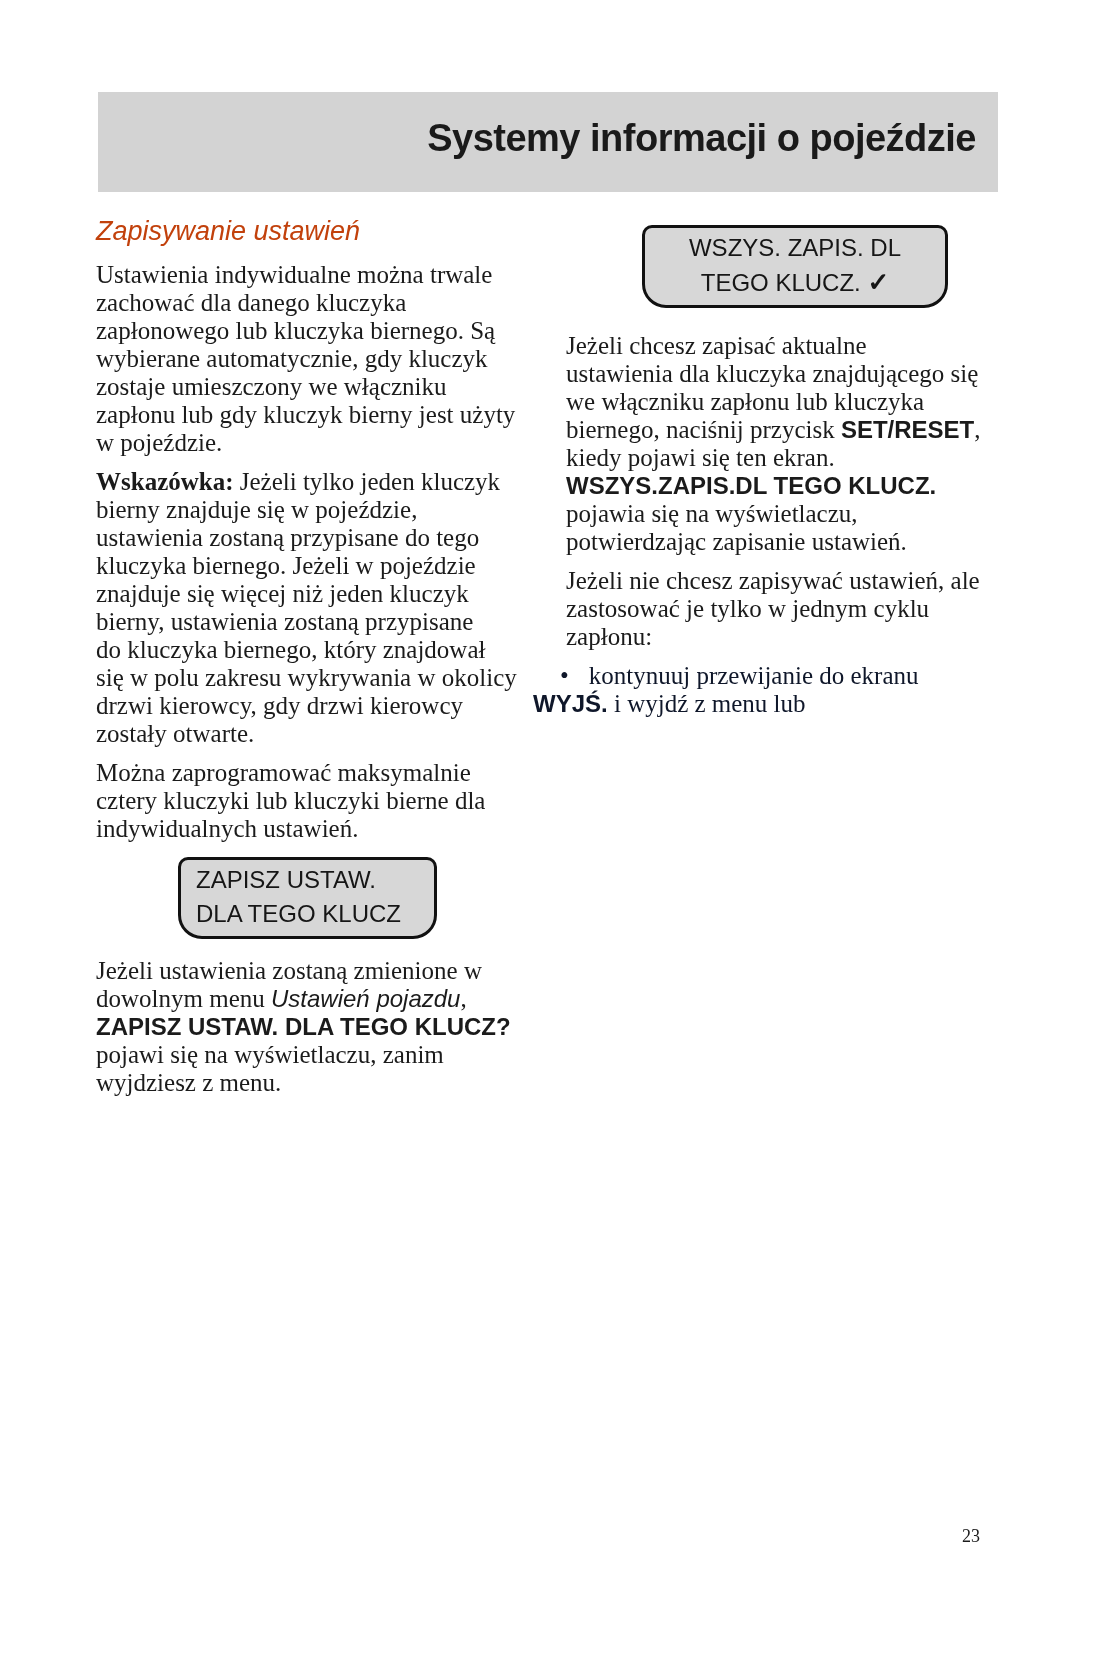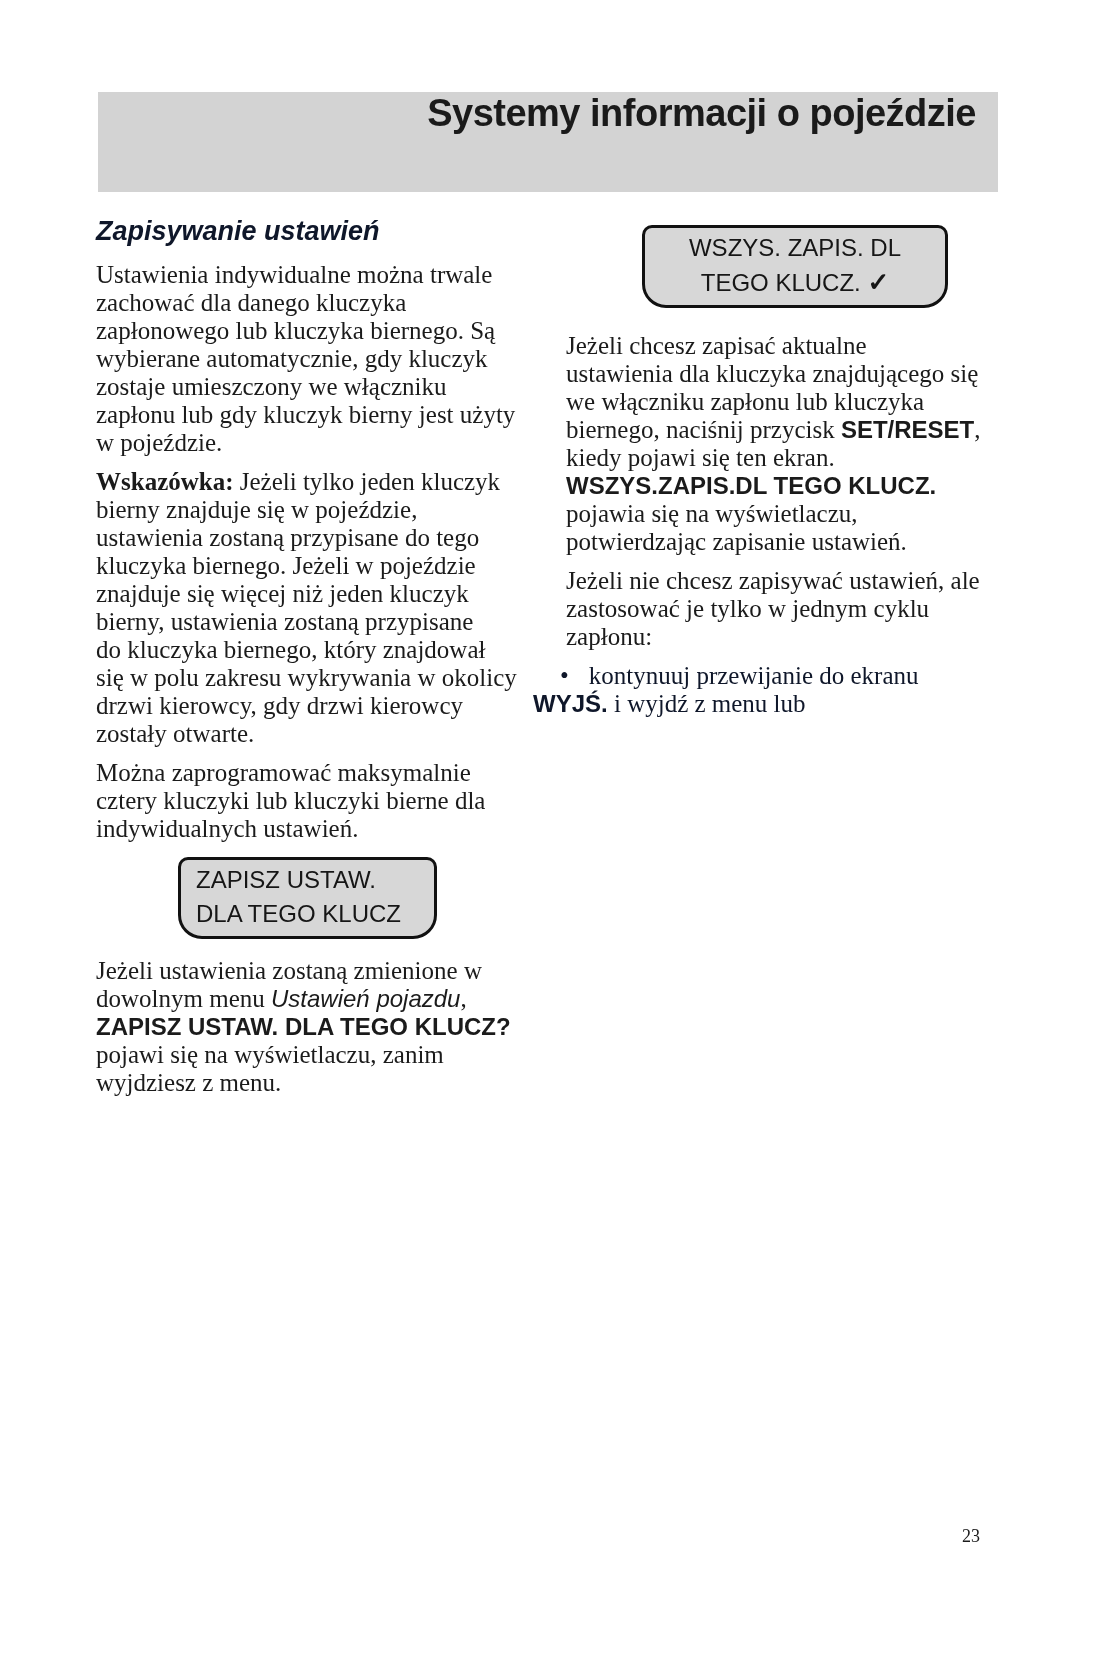--- a/index.html
+++ b/index.html
@@ -12,21 +12,21 @@
     overflow: hidden;
   }
 
   
   .header-bar {
     position: absolute;
     left: 98px; top: 92px;
     width: 900px; height: 100px;
     background: #d3d3d3;
     display: flex;
-    align-items: flex-start;
+    align-items: center;
     justify-content: flex-end;
     box-sizing: border-box;
     padding: 0 22px 8px 0;
   }
   .header-bar h1 {
     margin: 0;
     font-family: "Liberation Sans", sans-serif;
     font-weight: bold;
     font-size: 38px;
     line-height: 42px;
@@ -35,25 +35,25 @@
   }
 
   
   .col { position: absolute; box-sizing: border-box; }
   .col-left  { left: 96px;  top: 216px; width: 478px; }
   .col-right { left: 566px; top: 225px; width: 520px; }
 
   .section-heading {
     margin: 0 0 15px 0;
     font-family: "Liberation Sans", sans-serif;
-    font-weight: bold;
+    font-weight: normal;
     font-style: italic;
     font-size: 27px;
     line-height: 30px;
-    color: #0f172a;
+    color: #c2410c;
   }
 
   .body {
     margin: 0 0 11px 0;
     font-family: "Liberation Serif", serif;
     font-size: 25px;
     line-height: 28px;
     white-space: pre;
     color: #1b1b1b;
   }

